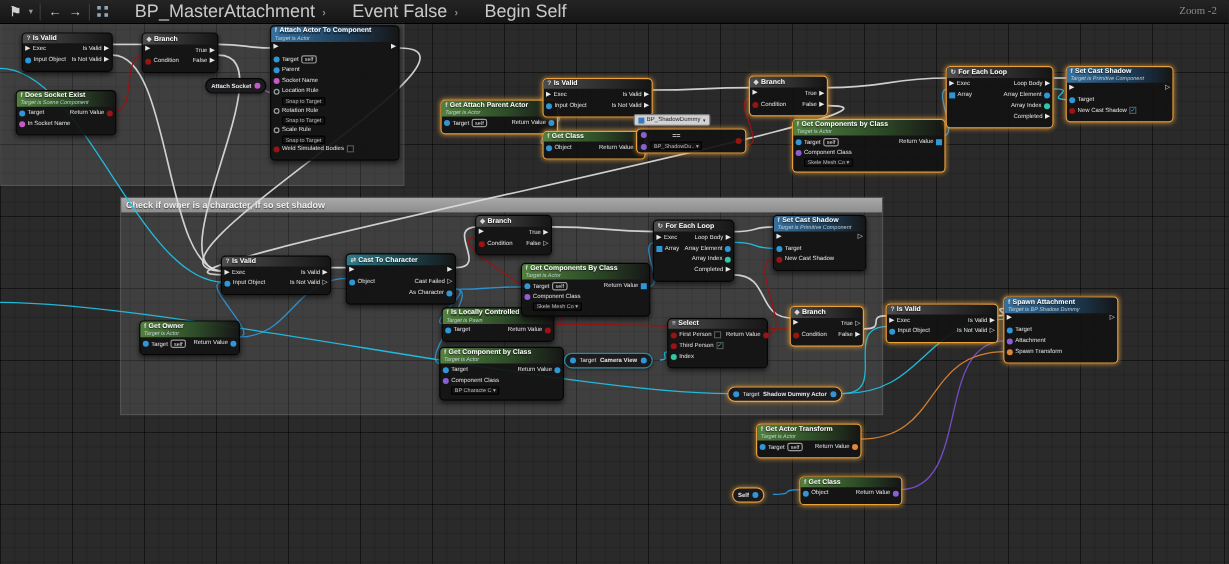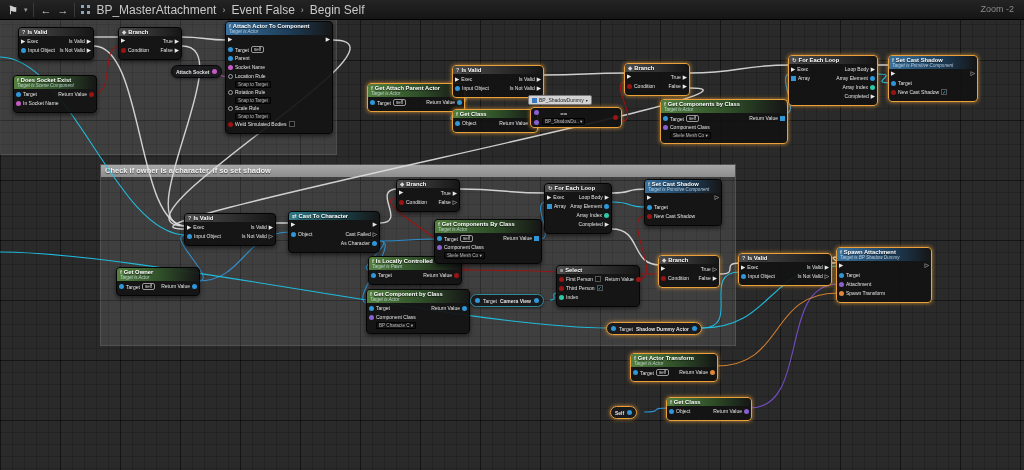--- a/index.html
+++ b/index.html
@@ -18,23 +18,23 @@
   #toolbar { position:absolute; left:0; top:0; width:100%; height:20px; z-index:50;
     background:linear-gradient(#242424,#151515); border-bottom:1px solid #000;
     display:flex; align-items:center; gap:6px; padding:0 8px; }
   #toolbar .tbtn { color:#cfcfcf; font-size:11px; font-weight:bold; cursor:pointer; line-height:18px; }
   #toolbar .caret { color:#9a9a9a; font-size:7px; }
   #toolbar .sep { width:1px; height:14px; background:#3a3a3a; }
   .graph-ico { display:inline-block; width:9px; height:9px; position:relative; }
   .graph-ico i { position:absolute; width:3px; height:3px; background:#8fa6b8; }
   .graph-ico i:nth-child(1){left:0;top:0} .graph-ico i:nth-child(2){right:0;top:0}
   .graph-ico i:nth-child(3){left:0;bottom:0} .graph-ico i:nth-child(4){right:0;bottom:0}
-  .crumb { color:#c9c9c9; font-size:12px; }
+  .crumb { color:#c9c9c9; font-size:15px;margin-left:16px; }
   .crumb-sep { color:#8a8a8a; font-size:9px; font-weight:bold; }
-  #zoomlabel { position:absolute; right:10px; top:4px; color:#8b8b8b; font-size:9px; z-index:51; }
+  #zoomlabel { position:absolute; right:10px; top:4px; color:#8b8b8b; font-size:9px; z-index:51;font-family:Liberation Serif, serif; }
 
   
   .comment { position:absolute; z-index:1; background:rgba(190,190,190,0.14);
              border:1px solid rgba(255,255,255,0.10); }
   .comment .ctitle { position:absolute; left:0; right:0; top:0; height:12px;
       background:linear-gradient(#a8a8a8,#8d8d8d); color:#f2f2f2; font-size:7.5px;
       font-weight:bold; line-height:12px; padding-left:4px; text-shadow:0 1px 1px rgba(0,0,0,.6);
       white-space:nowrap; overflow:hidden; }
 
   

